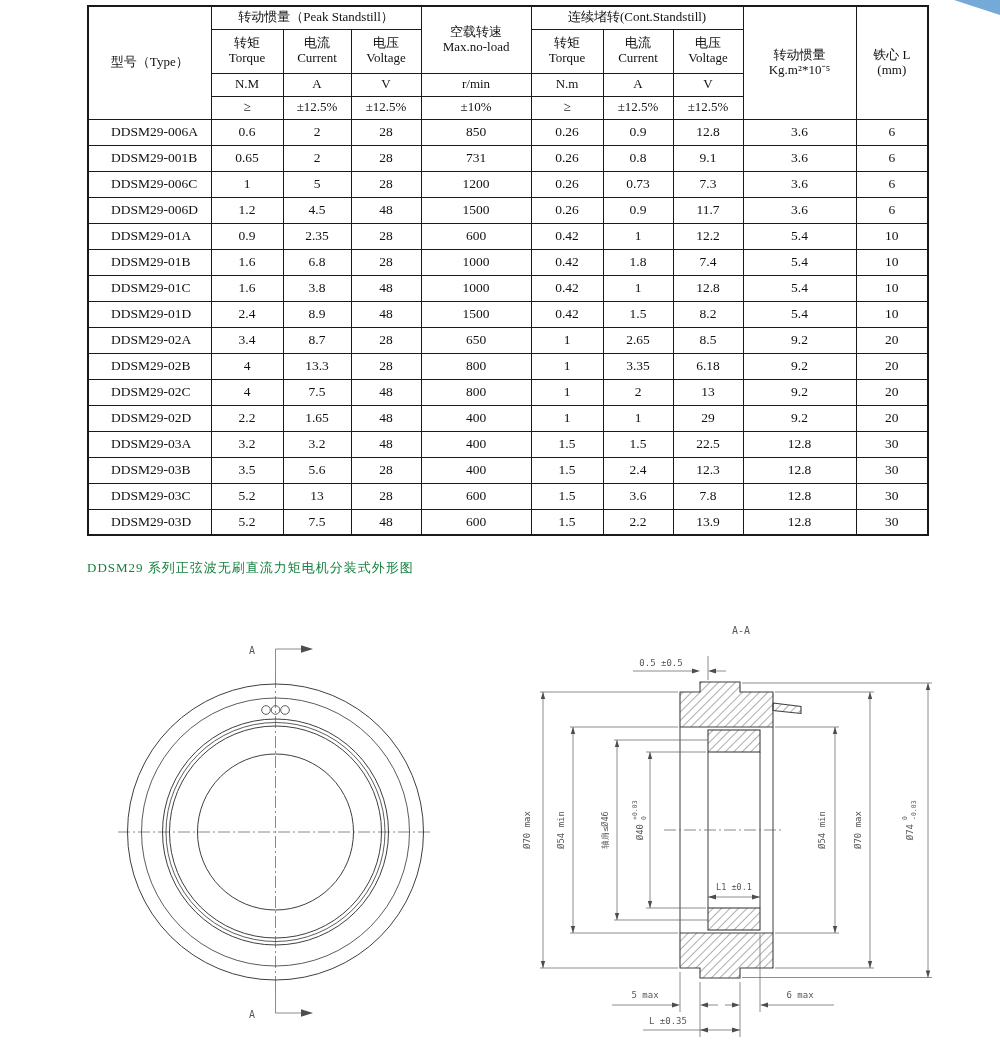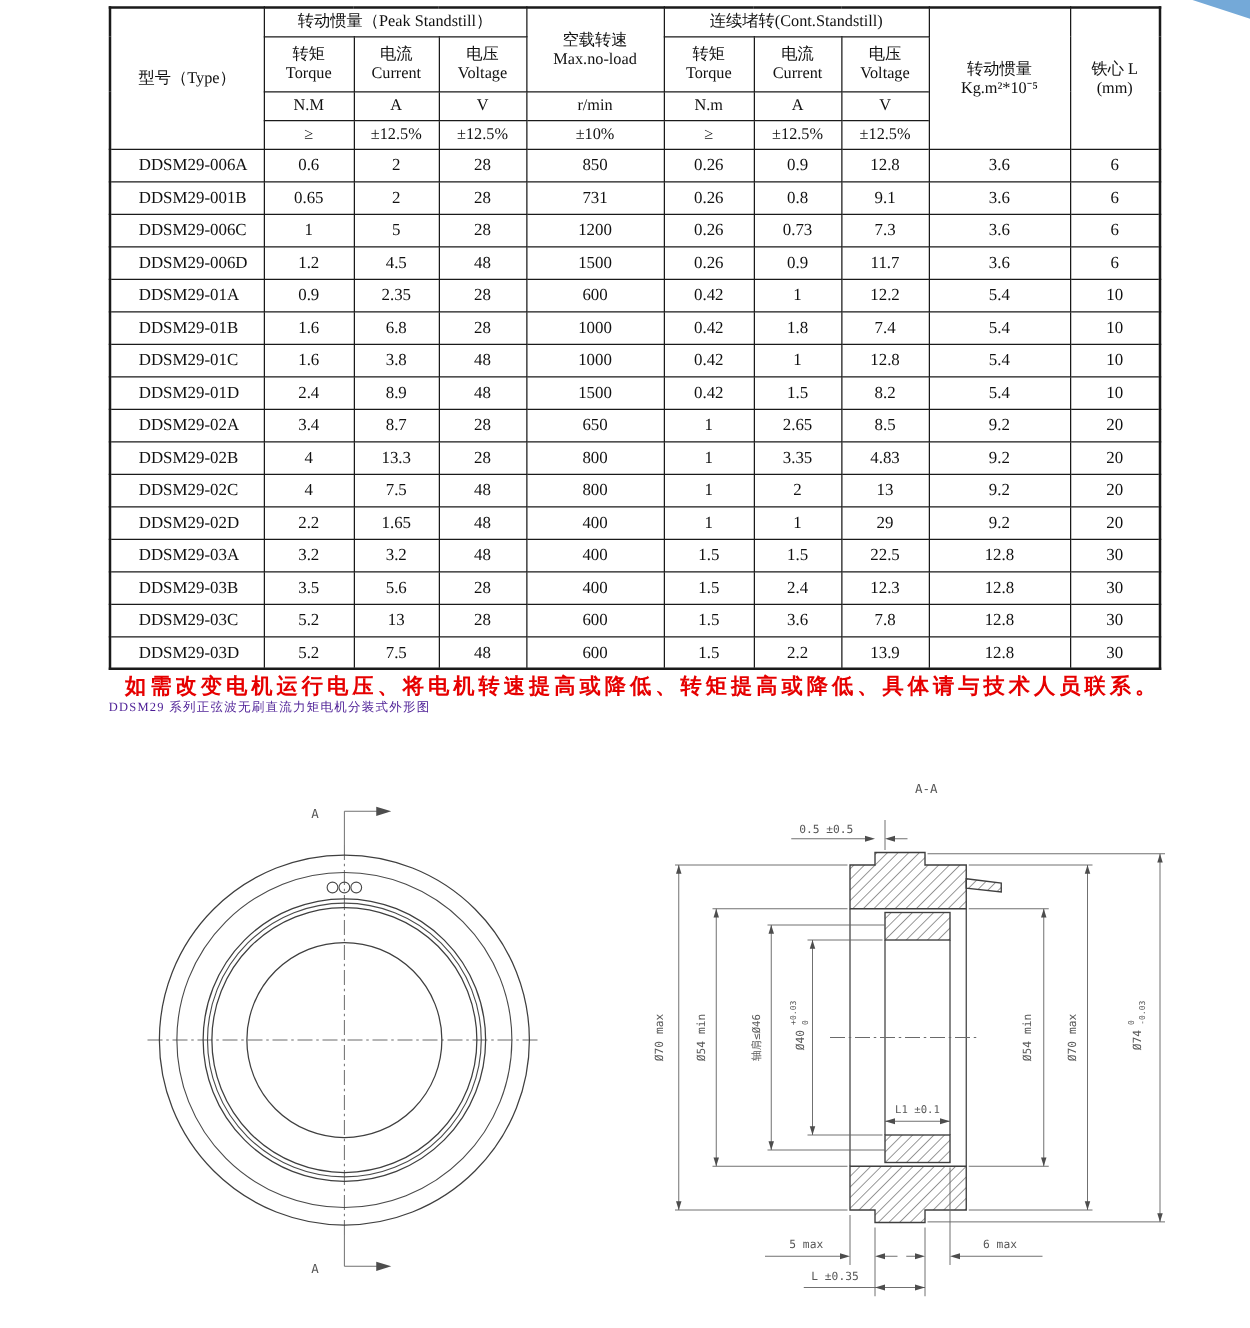--- a/index.html
+++ b/index.html
@@ -13,22 +13,22 @@
              table-layout:fixed;border:2px solid #1a1a1a;}
   table.spec td{border:1px solid #1a1a1a;text-align:center;vertical-align:middle;
                 font-size:13.5px;line-height:1.15;padding:0;overflow:hidden;}
   table.spec thead td{font-size:13px;}
   tr.h1{height:23px;} tr.h2{height:44px;} tr.h3{height:23px;} tr.h4{height:23px;}
   tbody tr{height:26px;}
   tbody td.model{text-align:left;padding-left:22px;}
   
   #red-note{position:absolute;left:100px;top:537px;width:880px;color:#e60000;
             font-weight:bold;font-size:17px;letter-spacing:3.2px;white-space:nowrap;}
-  #caption{position:absolute;left:87px;top:559px;font-size:10px;letter-spacing:1px;
-           color:#4c1d95;white-space:nowrap;}
+  #caption{position:absolute;left:87px;top:559px;font-size:13px;letter-spacing:1px;
+           color:#15803d;white-space:nowrap;}
   
   svg{position:absolute;}
   .part{fill:url(#hatch);stroke:#3f3f3f;stroke-width:1.1;}
   .edge{stroke:#3f3f3f;stroke-width:1;fill:none;}
   .thin{stroke:#4a4a4a;stroke-width:0.9;fill:none;}
   .dim{stroke:#666;stroke-width:0.75;fill:none;}
   .cl{stroke:#6a6a6a;stroke-width:0.8;fill:none;stroke-dasharray:12 3 2 3;}
   .arr{fill:#4d4d4d;stroke:none;}
   text{font-family:"DejaVu Sans Mono", monospace;fill:#585858;}
 </style>
@@ -225,21 +225,21 @@
           <td>20</td>
         </tr>
         <tr>
           <td class="model">DDSM29-02B</td>
           <td>4</td>
           <td>13.3</td>
           <td>28</td>
           <td>800</td>
           <td>1</td>
           <td>3.35</td>
-          <td>4.83</td>
+          <td>6.18</td>
           <td>9.2</td>
           <td>20</td>
         </tr>
         <tr>
           <td class="model">DDSM29-02C</td>
           <td>4</td>
           <td>7.5</td>
           <td>48</td>
           <td>800</td>
           <td>1</td>
@@ -304,21 +304,20 @@
           <td>600</td>
           <td>1.5</td>
           <td>2.2</td>
           <td>13.9</td>
           <td>12.8</td>
           <td>30</td>
         </tr>
       </tbody>
   </table>
 
-  <div id="red-note">如需改变电机运行电压、将电机转速提高或降低、转矩提高或降低、具体请与技术人员联系。</div>
   <div id="caption">DDSM29 系列正弦波无刷直流力矩电机分装式外形图</div>
 
   <svg style="left:100px;top:618px;" width="360" height="434" viewBox="100 618 360 434">
 
     <line class="cl" x1="118" y1="832" x2="433" y2="832"></line>
     <line class="cl" x1="275.5" y1="676" x2="275.5" y2="988"></line>
 
     <circle class="edge" cx="275.5" cy="832" r="148"></circle>
     <circle class="thin" cx="275.5" cy="832" r="134"></circle>
     <circle class="edge" cx="275.5" cy="832" r="113"></circle>

